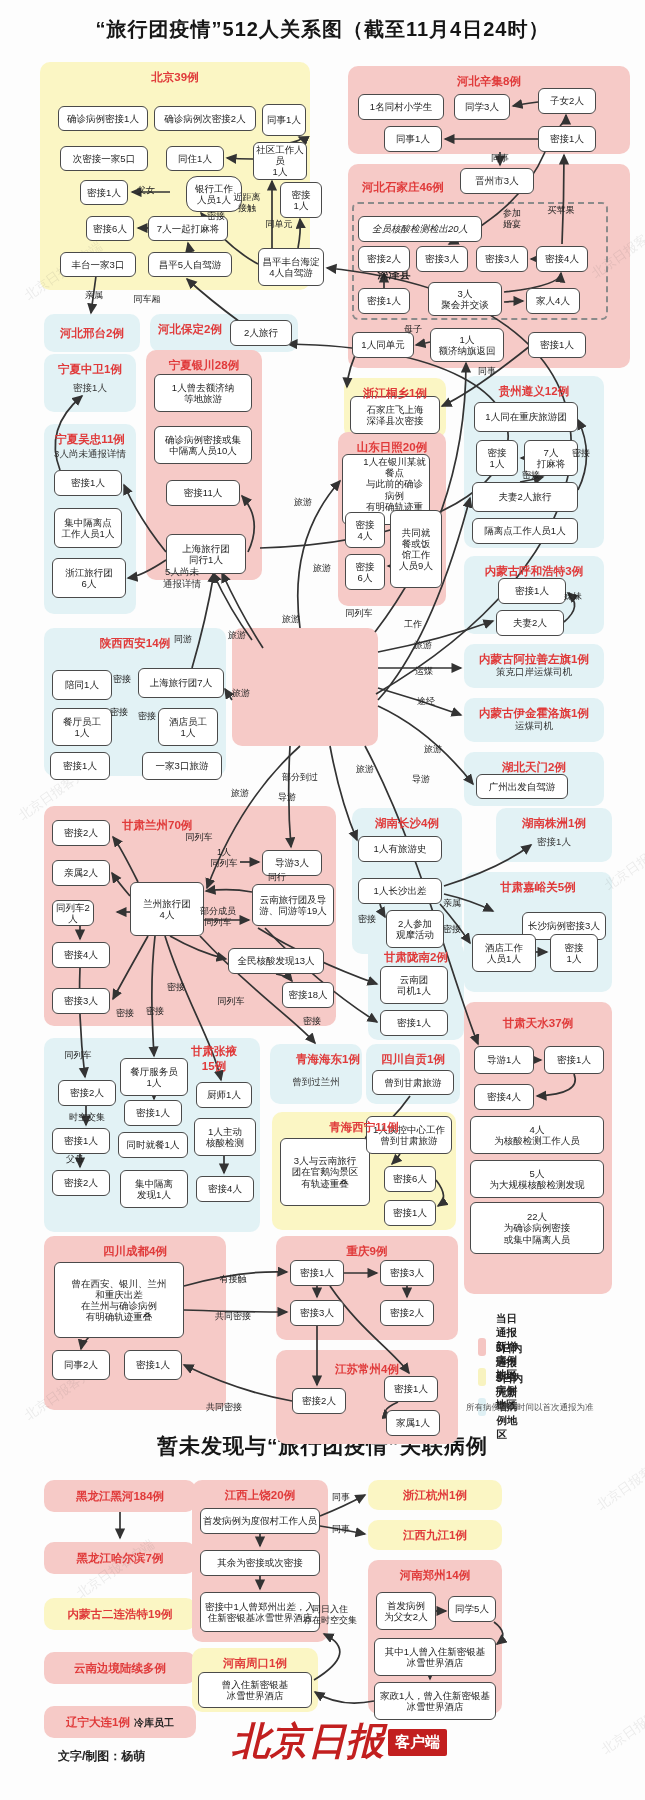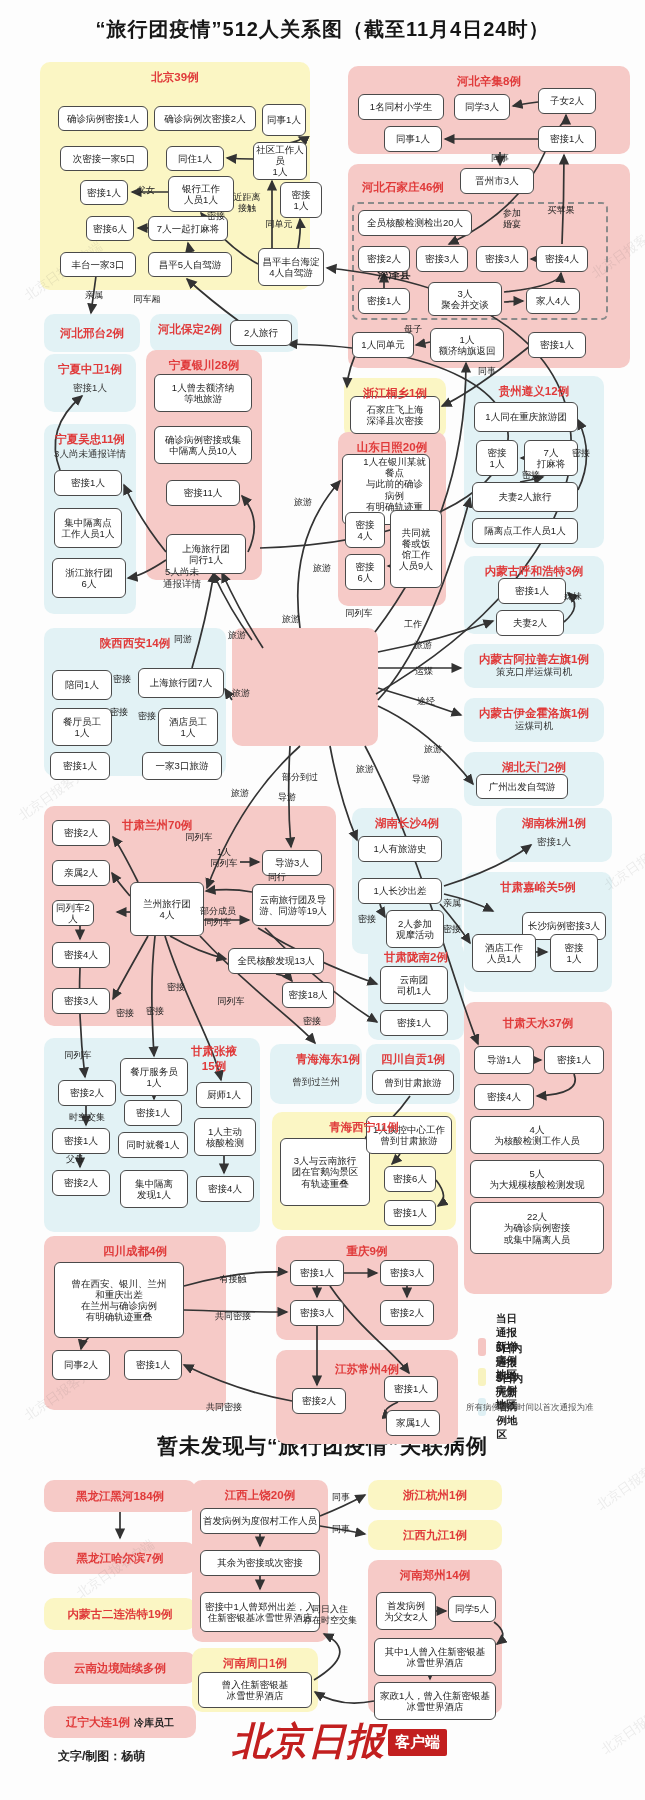--- a/index.html
+++ b/index.html
@@ -222,40 +222,40 @@
     <div class="group g-yellow" style="left: 192px; top: 1648px; width: 126px; height: 64px; z-index: 1;"></div>
     <div class="gtitle" style="left: 40px; top: 70px; width: 270px;">北京39例</div>
     <div class="node" style="left: 58px; top: 106px; width: 90px; min-height: 25px;">确诊病例密接1人</div>
     <div class="node" style="left: 154px; top: 106px; width: 102px; min-height: 25px;">确诊病例次密接2人</div>
     <div class="node" style="left: 262px; top: 104px; width: 44px; min-height: 32px;">同事1人</div>
     <div class="node" style="left: 60px; top: 146px; width: 88px; min-height: 25px;">次密接一家5口</div>
     <div class="node" style="left: 166px; top: 146px; width: 58px; min-height: 25px;">同住1人</div>
     <div class="node" style="left: 253px; top: 142px; width: 54px; min-height: 36px;">社区工作人员
 1人</div>
     <div class="node" style="left: 80px; top: 180px; width: 48px; min-height: 25px;">密接1人</div>
-    <div class="node" style="left: 168px; top: 176px; width: 66px; min-height: 36px;">银行工作
+    <div class="node" style="left: 186px; top: 176px; width: 56px; min-height: 36px; border-radius: 11px;">银行工作
 人员1人</div>
     <div class="node" style="left: 280px; top: 182px; width: 42px; min-height: 36px;">密接
 1人</div>
     <div class="node" style="left: 86px; top: 216px; width: 48px; min-height: 25px;">密接6人</div>
     <div class="node" style="left: 148px; top: 216px; width: 80px; min-height: 25px;">7人一起打麻将</div>
     <div class="node" style="left: 60px; top: 252px; width: 76px; min-height: 25px;">丰台一家3口</div>
     <div class="node" style="left: 148px; top: 252px; width: 84px; min-height: 25px;">昌平5人自驾游</div>
     <div class="node" style="left: 258px; top: 248px; width: 66px; min-height: 38px;">昌平丰台海淀
 4人自驾游</div>
     <div class="gtitle" style="left: 348px; top: 74px; width: 282px;">河北辛集8例</div>
     <div class="node" style="left: 358px; top: 94px; width: 86px; min-height: 26px;">1名同村小学生</div>
     <div class="node" style="left: 454px; top: 94px; width: 56px; min-height: 26px;">同学3人</div>
     <div class="node" style="left: 538px; top: 88px; width: 58px; min-height: 26px;">子女2人</div>
     <div class="node" style="left: 384px; top: 126px; width: 58px; min-height: 26px;">同事1人</div>
     <div class="node" style="left: 538px; top: 126px; width: 58px; min-height: 26px;">密接1人</div>
     <div class="gtitle" style="left: 362px; top: 180px; text-align: left;">河北石家庄46例</div>
     <div class="sublabel" style="left: 394px; top: 274px;">深泽县</div>
     <div class="node" style="left: 460px; top: 168px; width: 74px; min-height: 26px;">晋州市3人</div>
-    <div class="node" style="left: 358px; top: 210px; width: 114px; min-height: 26px;">全员核酸检测检出20人</div>
+    <div class="node" style="left: 358px; top: 216px; width: 124px; min-height: 26px; font-style: italic;">全员核酸检测检出20人</div>
     <div class="node" style="left: 358px; top: 246px; width: 52px; min-height: 26px;">密接2人</div>
     <div class="node" style="left: 416px; top: 246px; width: 52px; min-height: 26px;">密接3人</div>
     <div class="node" style="left: 476px; top: 246px; width: 52px; min-height: 26px;">密接3人</div>
     <div class="node" style="left: 536px; top: 246px; width: 52px; min-height: 26px;">密接4人</div>
     <div class="node" style="left: 358px; top: 288px; width: 52px; min-height: 26px;">密接1人</div>
     <div class="node" style="left: 428px; top: 282px; width: 74px; min-height: 34px;">3人
 聚会并交谈</div>
     <div class="node" style="left: 526px; top: 288px; width: 54px; min-height: 26px;">家人4人</div>
     <div class="node" style="left: 352px; top: 332px; width: 62px; min-height: 26px;">1人同单元</div>
     <div class="node" style="left: 430px; top: 328px; width: 74px; min-height: 34px;">1人

